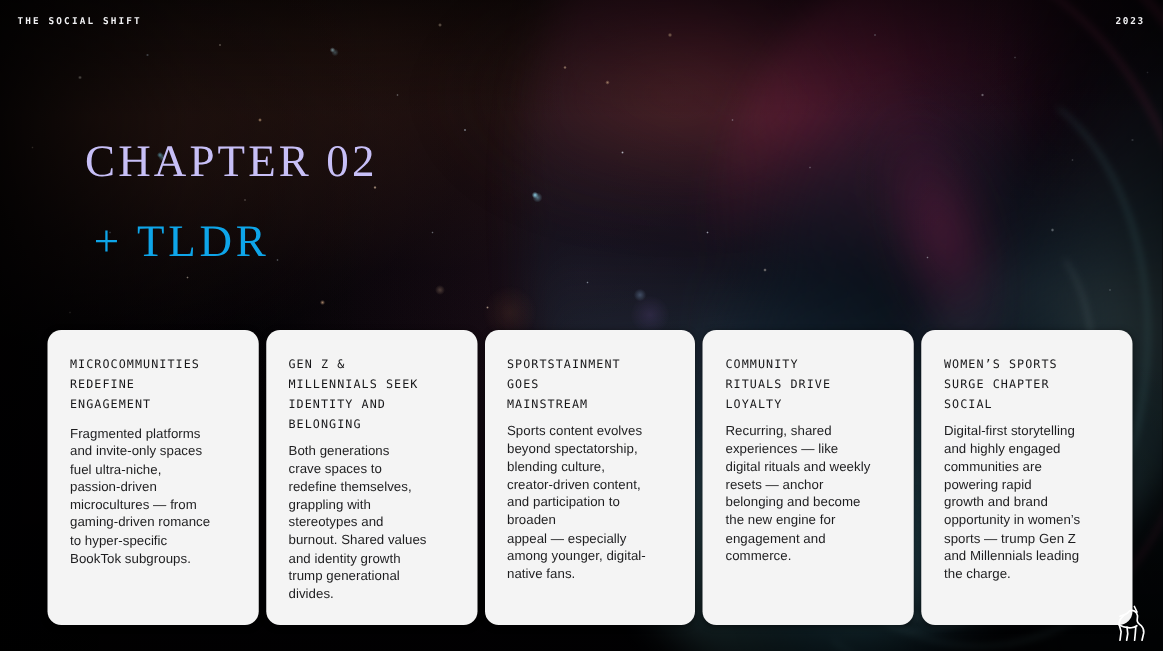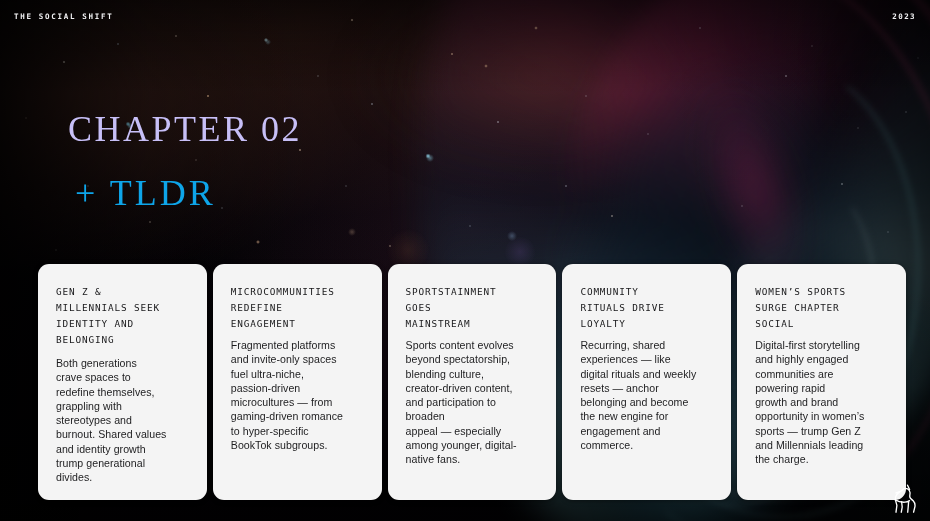--- a/index.html
+++ b/index.html
@@ -298,47 +298,47 @@
   </div>
 
   <div class="title-block">
     <div class="title-line1">CHAPTER 02</div>
     <div class="title-line2">+ TLDR</div>
   </div>
 
   <div class="cards">
 
     <div class="card">
+      <div class="card-title">MICROCOMMUNITIES
+REDEFINE
+ENGAGEMENT</div>
+      <div class="card-body">Fragmented platforms
+and invite-only spaces
+fuel ultra-niche,
+passion-driven
+microcultures — from
+gaming-driven romance
+to hyper-specific
+BookTok subgroups.</div>
+    </div>
+
+    <div class="card">
       <div class="card-title">GEN Z &amp;
 MILLENNIALS SEEK
 IDENTITY AND
 BELONGING</div>
       <div class="card-body">Both generations
 crave spaces to
 redefine themselves,
 grappling with
 stereotypes and
 burnout. Shared values
 and identity growth
 trump generational
 divides.</div>
-    </div>
-
-    <div class="card">
-      <div class="card-title">MICROCOMMUNITIES
-REDEFINE
-ENGAGEMENT</div>
-      <div class="card-body">Fragmented platforms
-and invite-only spaces
-fuel ultra-niche,
-passion-driven
-microcultures — from
-gaming-driven romance
-to hyper-specific
-BookTok subgroups.</div>
     </div>
 
     <div class="card">
       <div class="card-title">SPORTSTAINMENT
 GOES
 MAINSTREAM</div>
       <div class="card-body">Sports content evolves
 beyond spectatorship,
 blending culture,
 creator-driven content,

